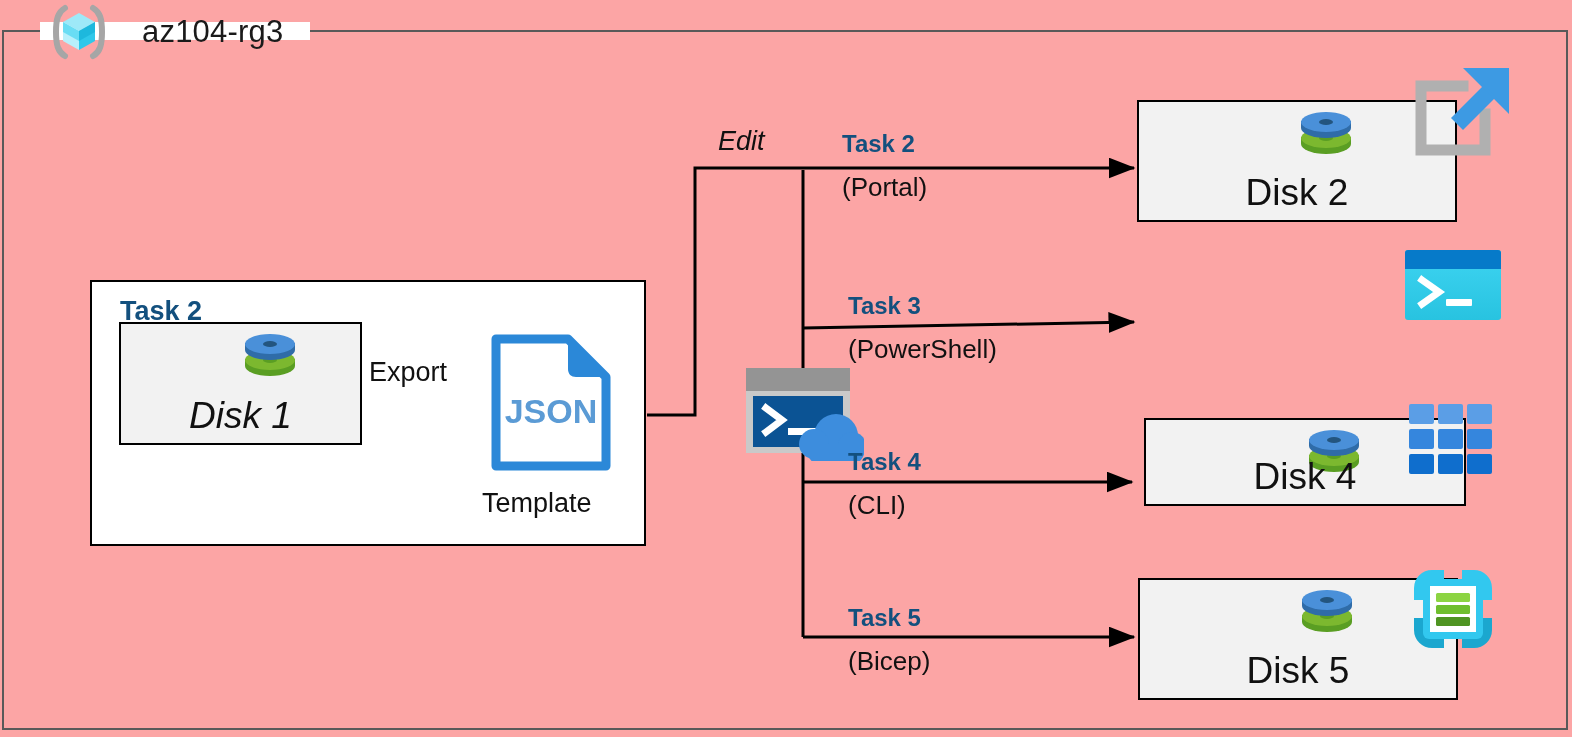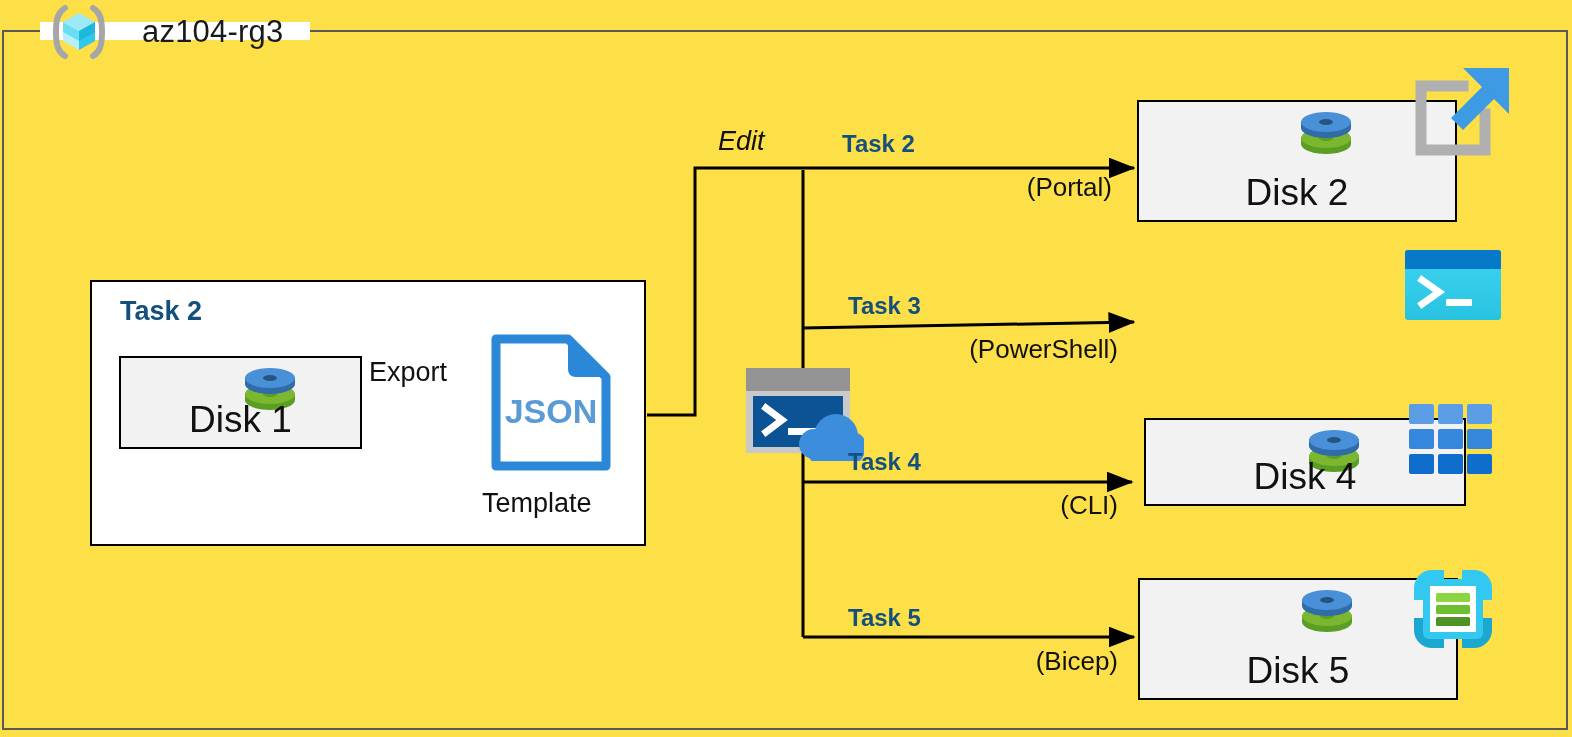--- a/index.html
+++ b/index.html
@@ -8,21 +8,21 @@
     padding: 0;
     background: #ffffff;
   }
   body {
     font-family: "Liberation Sans", sans-serif;
   }
   #canvas {
     position: relative;
     width: 1572px;
     height: 737px;
-    background: #fde047;
+    background: #fca5a5;
     overflow: hidden;
   }
   .abs { position: absolute; }
 
   
   #rg-frame {
     position: absolute;
     left: 2px;
     top: 30px;
     width: 1566px;
@@ -99,21 +99,21 @@
     font-size: 24px;
     font-weight: bold;
     color: #13507E;
     text-align: left;
     white-space: nowrap;
   }
   .edge-sub {
     position: absolute;
     font-size: 26px;
     color: #111111;
-    text-align: right;
+    text-align: left;
     white-space: nowrap;
   }
   .plain-label {
     position: absolute;
     font-size: 27px;
     color: #111111;
     white-space: nowrap;
   }
 
   
@@ -161,21 +161,21 @@
       <polygon points="15,20 31,29 31,39 15,30" fill="#55d8f2" opacity="0.8"></polygon>
     </svg>
   </div>
 
   <div id="rg-title">az104-rg3</div>
 
   <div class="task-outer" style="left:90px; top:280px; width:556px; height:266px;"></div>
 
   <div class="task-label" style="left:120px; top:296px;">Task 2</div>
 
-  <div class="disk-box" style="left:119px; top:356px; width:243px; height:93px;">
+  <div class="disk-box" style="left:119px; top:322px; width:243px; height:123px;font-style:italic;">
     <span class="disk-glyph" style="top:10px;">
       <svg class="icon-svg" width="58" height="56" viewBox="0 0 58 56" xmlns="http://www.w3.org/2000/svg">
         <ellipse cx="29" cy="32" rx="25" ry="10" fill="#5a9e23"></ellipse>
         <rect x="4" y="25" width="50" height="7" fill="#5a9e23"></rect>
         <ellipse cx="29" cy="26" rx="25" ry="10" fill="#7cb82f"></ellipse>
         <ellipse cx="29" cy="26" rx="7" ry="3" fill="#5a9e23"></ellipse>
         <ellipse cx="29" cy="16" rx="25" ry="10" fill="#2f6ca8"></ellipse>
         <rect x="4" y="9" width="50" height="7" fill="#2f6ca8"></rect>
         <ellipse cx="29" cy="10" rx="25" ry="10" fill="#4a90d9"></ellipse>
         <ellipse cx="29" cy="10" rx="7" ry="3" fill="#23557f"></ellipse>

